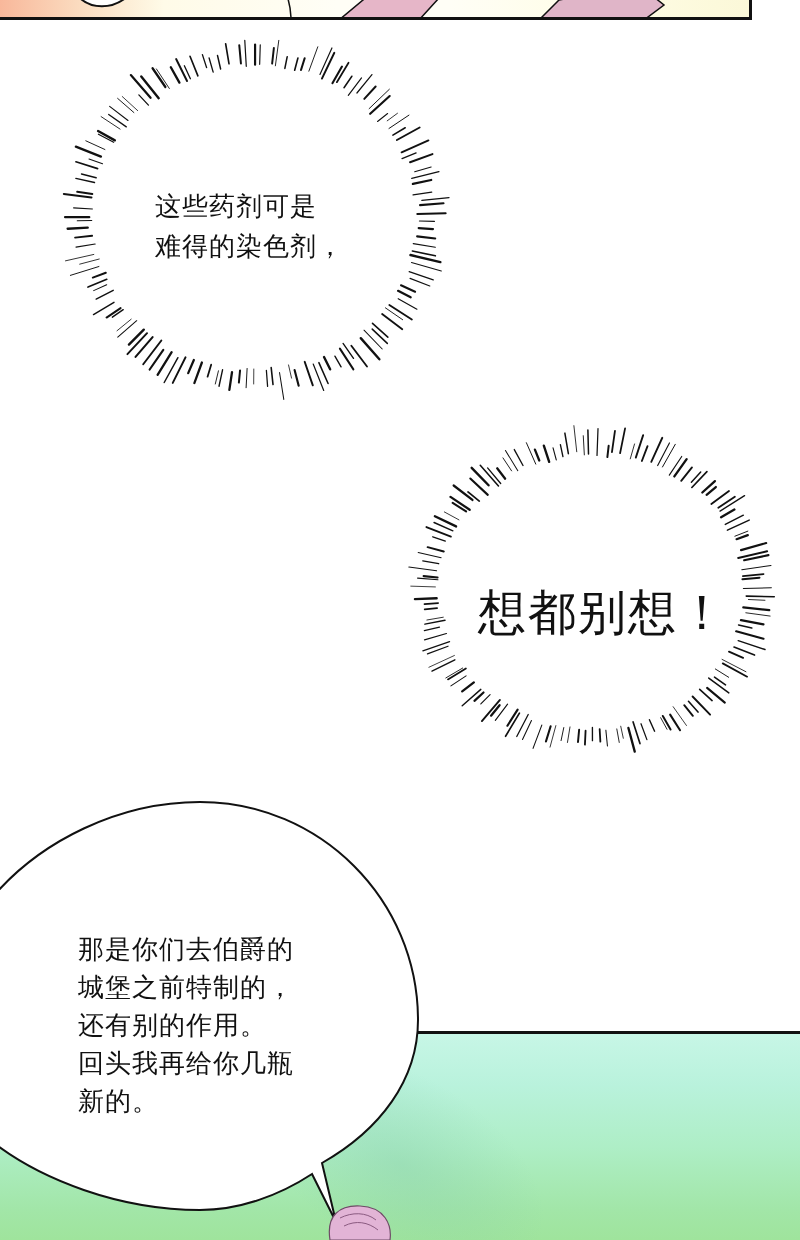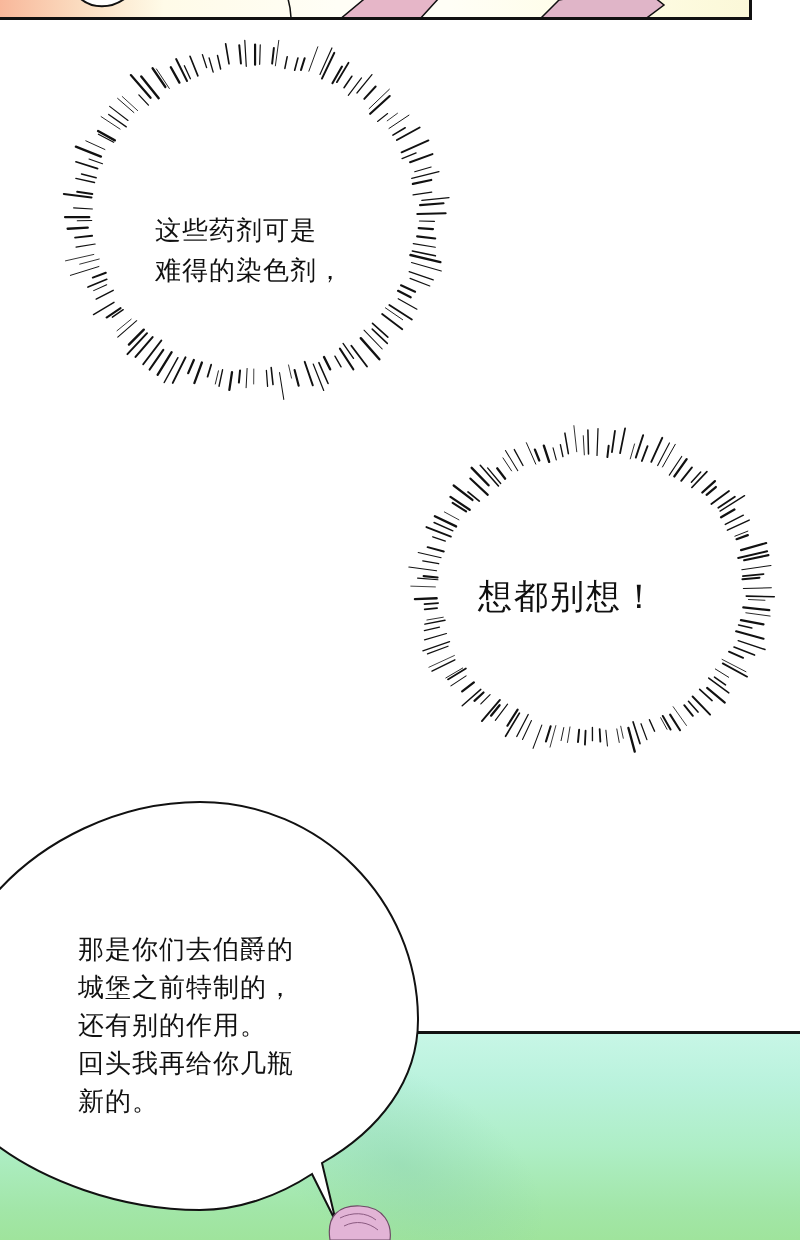--- a/index.html
+++ b/index.html
@@ -7,22 +7,22 @@
          font-family:"DejaVu Sans", sans-serif; }
   .panel-top { position:absolute; left:-4px; top:-10px; width:756px; height:30px;
                border:3px solid #111; border-top:none; box-sizing:border-box; overflow:hidden;
                background:linear-gradient(90deg,#f8b79a 0%,#fbe0c4 12%,#fffbe8 22%,#fffef6 45%,#fffef6 60%,#fffde6 80%,#fbf8d8 100%); }
   .panel-bottom { position:absolute; left:0; top:1031px; width:800px; height:209px;
                   border-top:3px solid #111; box-sizing:border-box;
                   background:linear-gradient(180deg,#c7f6e6 0%,#b9f2dc 25%,#aeeec6 55%,#a2e6a8 85%,#9fe49c 100%); }
   .panel-bottom .haze { position:absolute; left:240px; top:40px; width:320px; height:180px;
                         background:radial-gradient(ellipse at center, rgba(130,200,170,0.35), rgba(130,200,170,0) 70%); transform:rotate(30deg); }
   .text-block { position:absolute; color:#111; white-space:pre; }
-  .t1 { left:155px; top:186px; font-size:26px; line-height:40px; letter-spacing:1px;margin-top:24px; }
-  .t2 { left:478px; top:572px; font-size:34px; line-height:48px; letter-spacing:2px; }
+  .t1 { left:155px; top:186px; font-size:26px; line-height:40px; letter-spacing:1px; }
+  .t2 { left:478px; top:588px; font-size:48px; line-height:48px; letter-spacing:2px; }
   .t3 { left:78px; top:930px; font-size:26px; line-height:38px; letter-spacing:1px; }
   svg.layer { position:absolute; left:0; top:0; }
 </style>
 </head>
 <body>
 
 <div class="panel-top">
   <svg width="756" height="30" viewBox="0 0 756 30">
     <path d="M74,-10 C74,25 130,25 137,-10" fill="#fff" stroke="#111" stroke-width="2"></path>
     <path d="M150,-10 C160,12 185,12 195,-10" fill="#fff" stroke="#111" stroke-width="2"></path>

